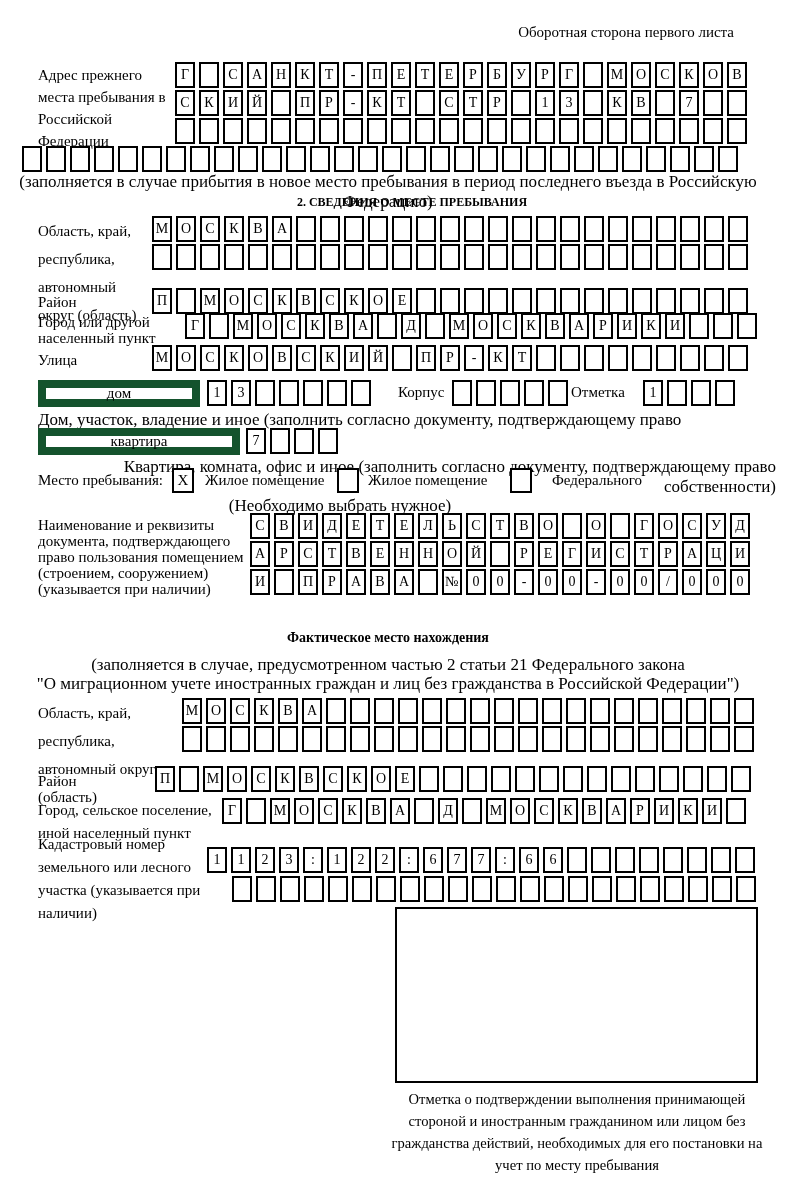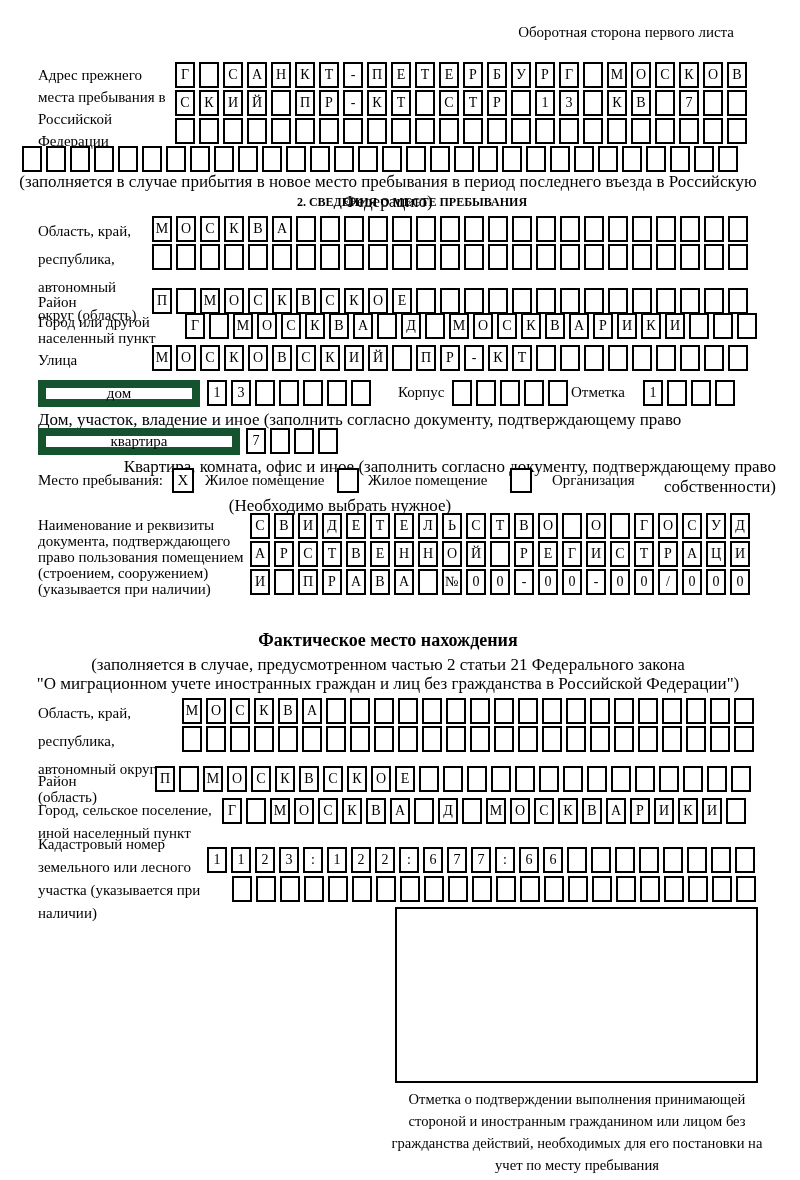--- a/index.html
+++ b/index.html
@@ -21,21 +21,21 @@
     display:flex;align-items:center;justify-content:center;font-size:15px;background:#fff;
   }
   .inline-label{position:absolute;font-size:15px;}
   .cb{
     position:absolute;box-sizing:border-box;width:22px;height:25px;border:2px solid #000;
     display:flex;align-items:center;justify-content:center;font-size:15px;background:#fff;
   }
   .note{position:absolute;font-size:17px;}
   .center{left:0;right:0;text-align:center;}
   .title{position:absolute;left:0;right:0;text-align:center;font-weight:bold;font-size:12px;padding-left:48px;}
-  .subtitle{position:absolute;left:0;right:0;text-align:center;font-weight:bold;font-size:18px;}
+  .subtitle{position:absolute;left:0;right:0;text-align:center;font-weight:bold;font-size:14px;}
   .stampbox{position:absolute;left:395px;top:907px;width:363px;height:176px;border:2px solid #000;box-sizing:border-box;background:#fff;}
   .caption{position:absolute;left:386px;top:1088px;width:382px;text-align:center;font-size:14.6px;line-height:22px;}
 </style>
 </head>
 <body>
 
 <div class="page">
 
   <div class="hnote">Оборотная сторона первого листа</div>
 
@@ -331,21 +331,21 @@
       <div class="cell"></div>
     </div>
   <div class="note" style="left:38px;top:457px;text-align:right;">Квартира, комната, офис и иное (заполнить согласно документу, подтверждающему право собственности)</div>
 
   <div class="inline-label" style="left:38px;top:472px;">Место пребывания:</div>
   <div class="cb" style="left:172px;top:468px;">X</div>
   <div class="inline-label" style="left:205px;top:472px;">Жилое помещение</div>
   <div class="cb" style="left:337px;top:468px;"></div>
   <div class="inline-label" style="left:368px;top:472px;">Жилое помещение</div>
   <div class="cb" style="left:510px;top:468px;"></div>
-  <div class="inline-label" style="left:552px;top:472px;">Организация</div>
+  <div class="inline-label" style="left:552px;top:472px;">Федерального</div>
   <div class="note" style="left:160px;top:496px;width:360px;text-align:center;">(Необходимо выбрать нужное)</div>
 
   <div class="label lh20" style="left:38px;top:517px;width:212px;">Наименование и реквизиты документа, подтверждающего право пользования помещением (строением, сооружением) (указывается при наличии)</div>
   <div class="boxrow" style="left:250px;top:513px;">
       <div class="cell">С</div>
       <div class="cell">В</div>
       <div class="cell">И</div>
       <div class="cell">Д</div>
       <div class="cell">Е</div>
       <div class="cell">Т</div>

